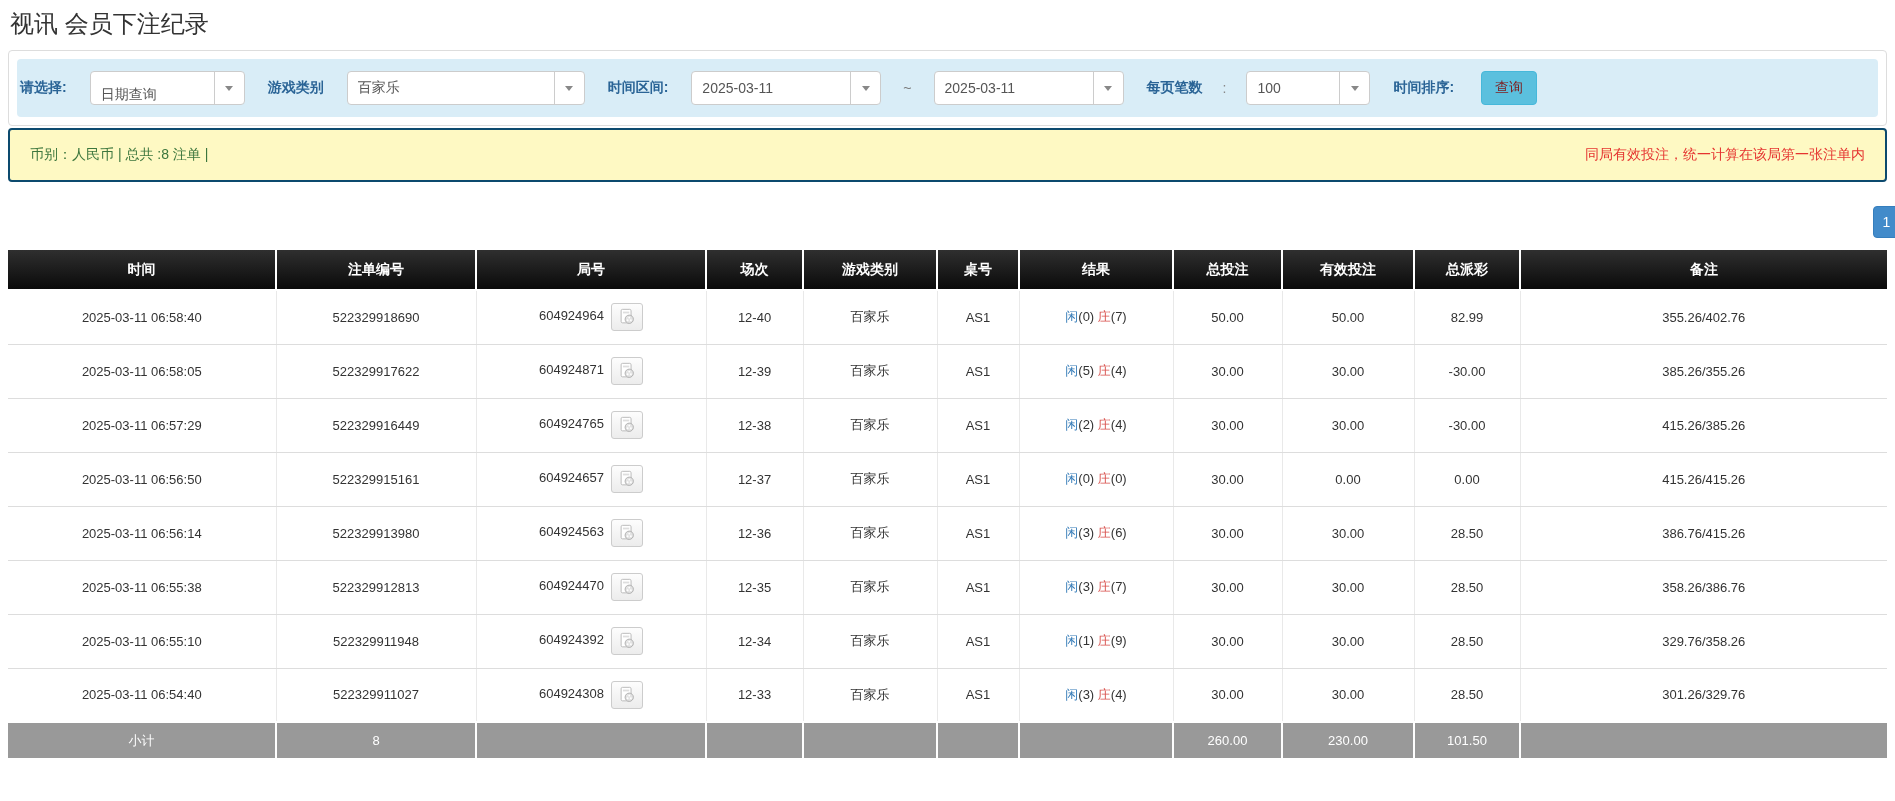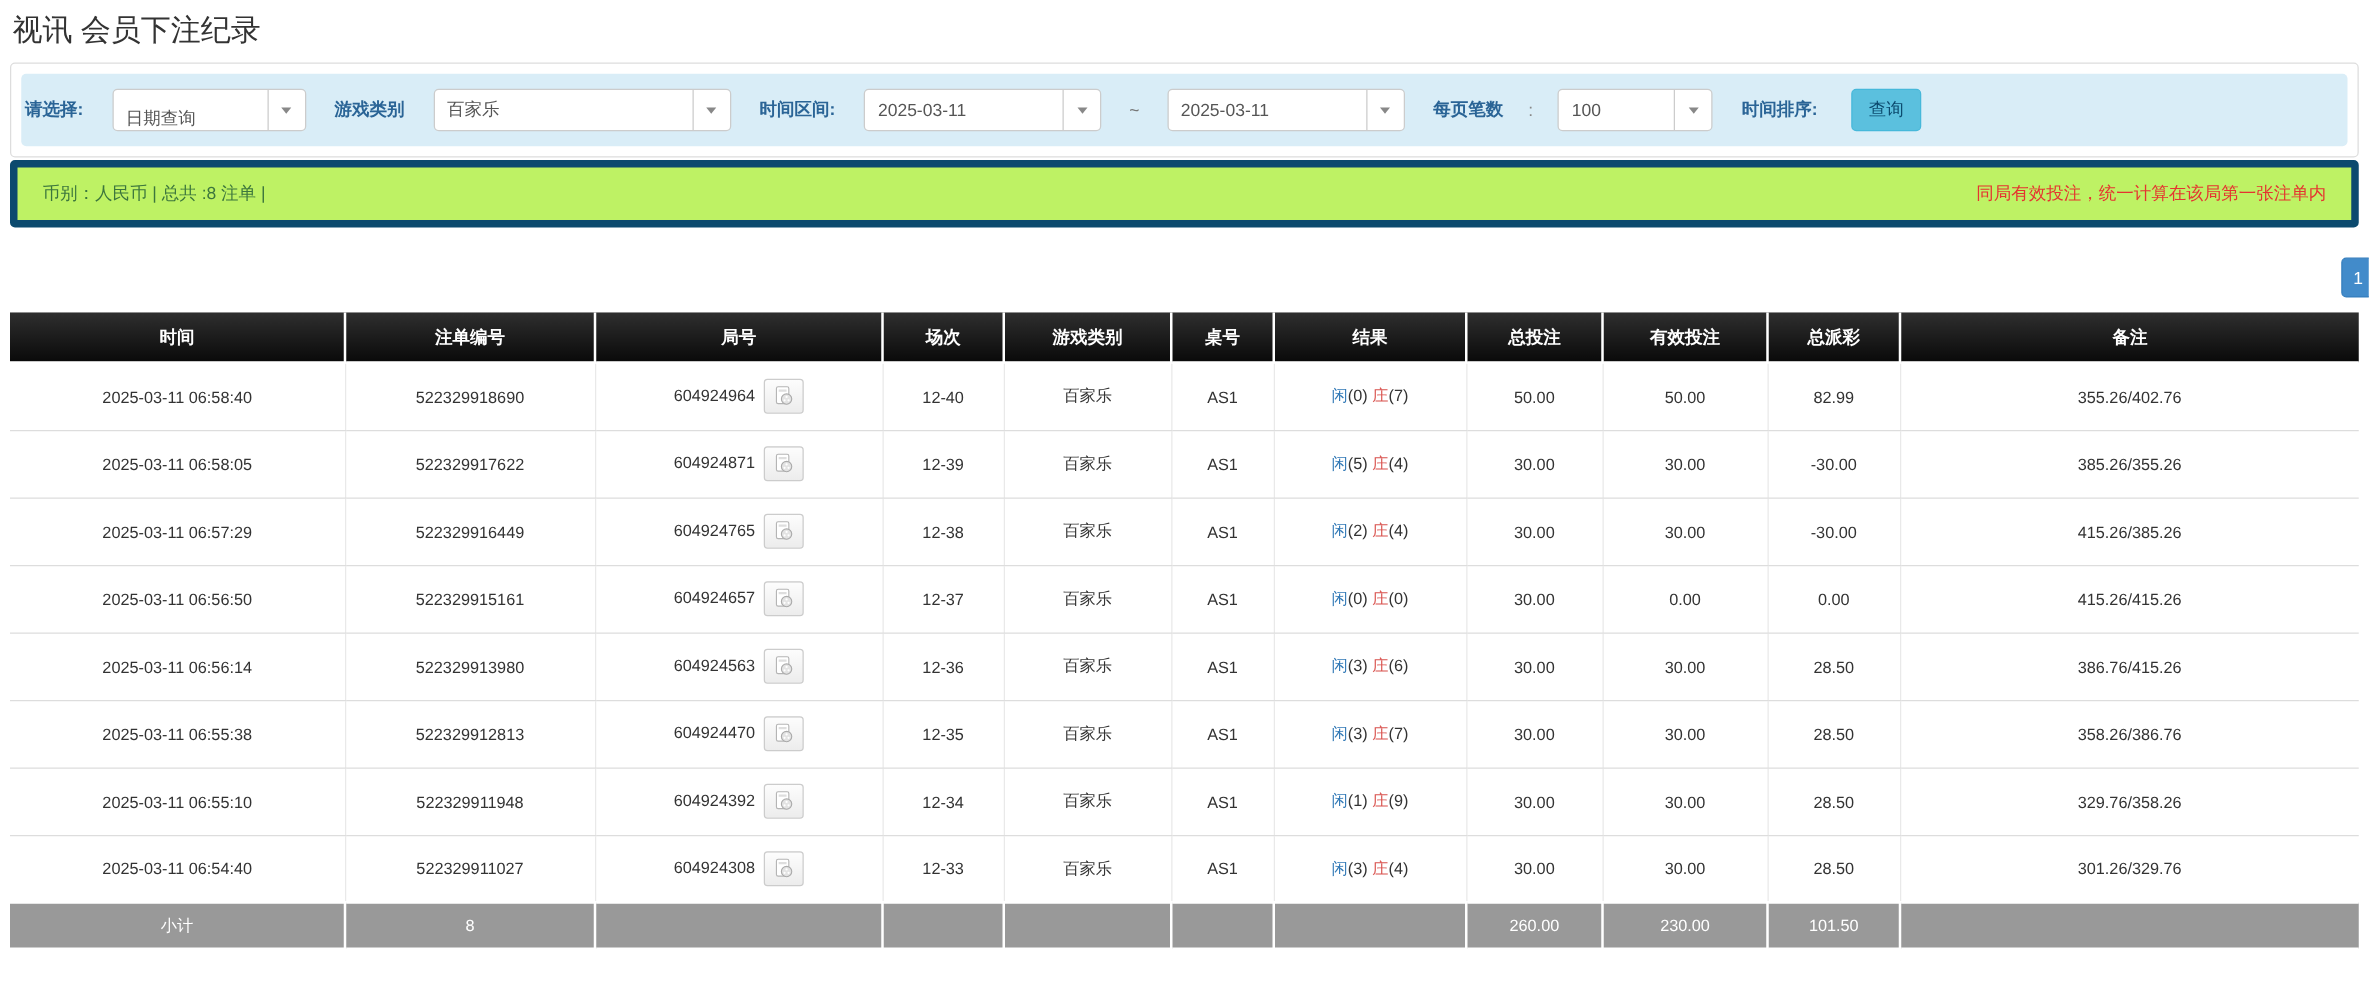--- a/index.html
+++ b/index.html
@@ -52,28 +52,28 @@
   }
   .w-select1 { width:155px;align-items:flex-end; }
   .w-select2 { width:238px; }
   .w-date    { width:190px; }
   .w-size    { width:124px; }
   .w-sort    { width:206px; }
   .tilde { color:#777; font-size:14px; margin:0 2px; }
   .search-btn {
     height:34px; padding:0 13px; margin-left:4px;
     background:#5bc0de; border:1px solid #46b8da; border-radius:4px;
-    color:#0c4a6e; font-size:14px; cursor:pointer;
+    color:#7f1d1d; font-size:14px; cursor:pointer;
     font-family:"Liberation Sans", sans-serif;
   }
 
   
   .summary-bar {
     margin-top:1px;
-    background:#bef264; border:6px solid #0c4a6e; border-radius:4px;
+    background:#fef9c3; border:2px solid #0c4a6e; border-radius:4px;
     color:#3c763d; font-size:14px;
     height:54px; padding:0 20px;
     display:flex; align-items:center; justify-content:space-between;
   }
   .summary-note { color:#e53430; }
 
   
   .pager-row {
     display:flex; justify-content:flex-end;
     margin:24px -13px 12px 0;

